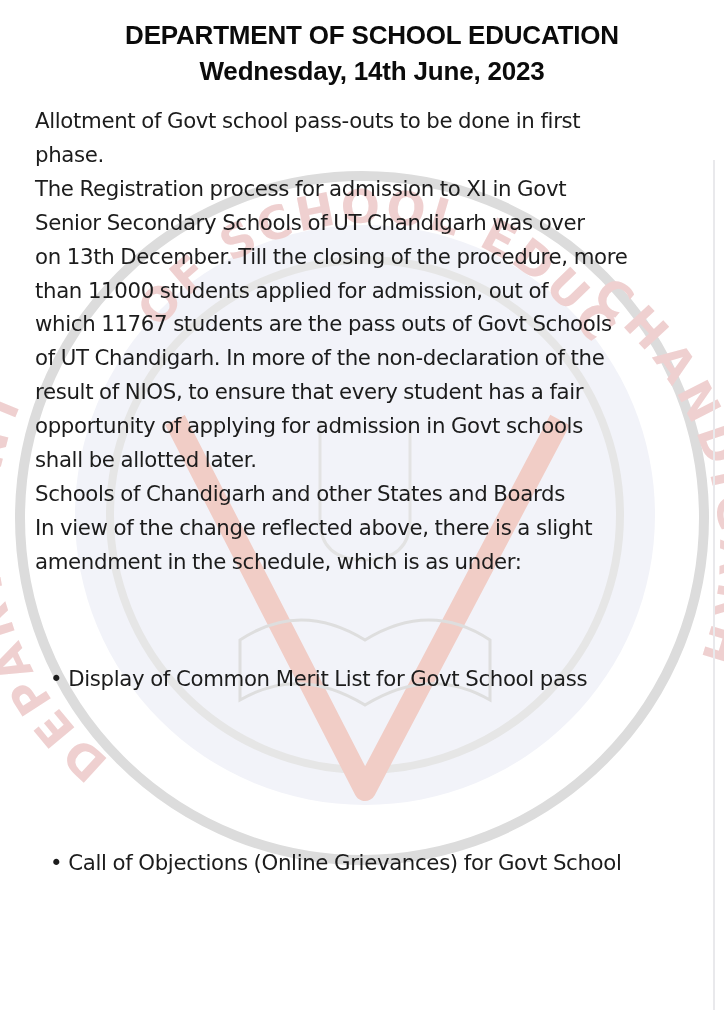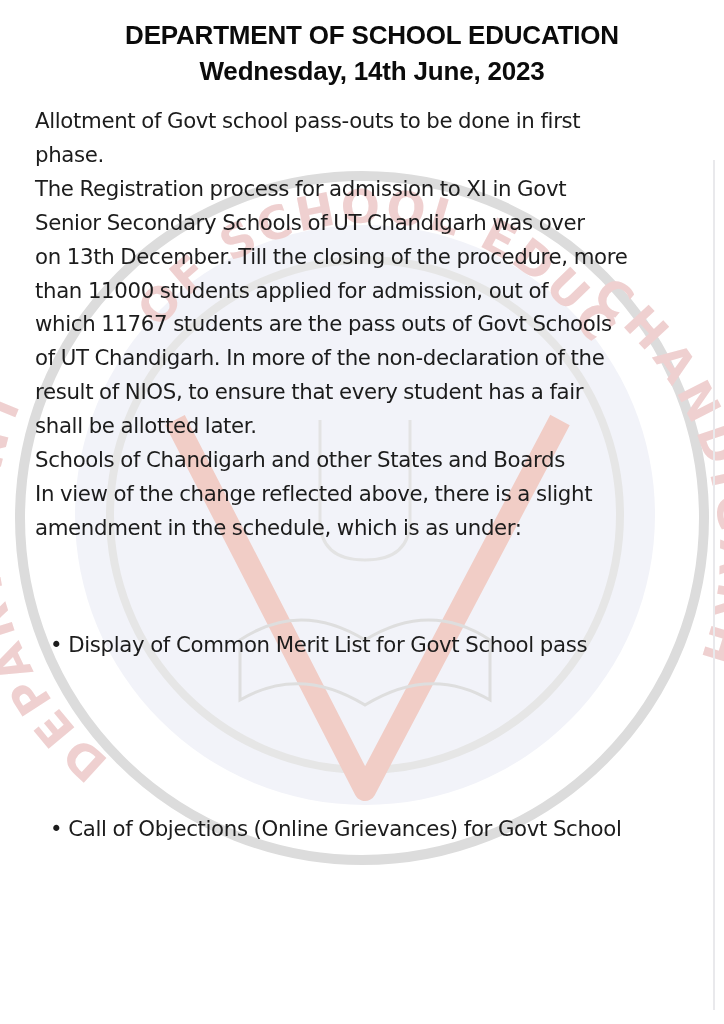--- a/index.html
+++ b/index.html
@@ -127,20 +127,21 @@
   <p>Allotment of Govt school pass-outs to be done in first</p>
   <p>phase.</p>
 
   <p>The Registration process for admission to XI in Govt</p>
   <p>Senior Secondary Schools of UT Chandigarh was over</p>
   <p>on 13th December. Till the closing of the procedure, more</p>
   <p>than 11000 students applied for admission, out of</p>
   <p>which 11767 students are the pass outs of Govt Schools</p>
   <p>of UT Chandigarh. In more of the non-declaration of the</p>
   <p>result of NIOS, to ensure that every student has a fair</p>
+  <p>opportunity of applying for admission in Govt schools</p>
   <p>shall be allotted later.</p>
   <p>Schools of Chandigarh and other States and Boards</p>
 
   <p>In view of the change reflected above, there is a slight</p>
   <p>amendment in the schedule, which is as under:</p>
 
   <ul class="bullet-list">
     <li>
       <div><span class="bullet-dot">•</span><span>Display of Common Merit List for Govt School pass</span></div>
     </li>

